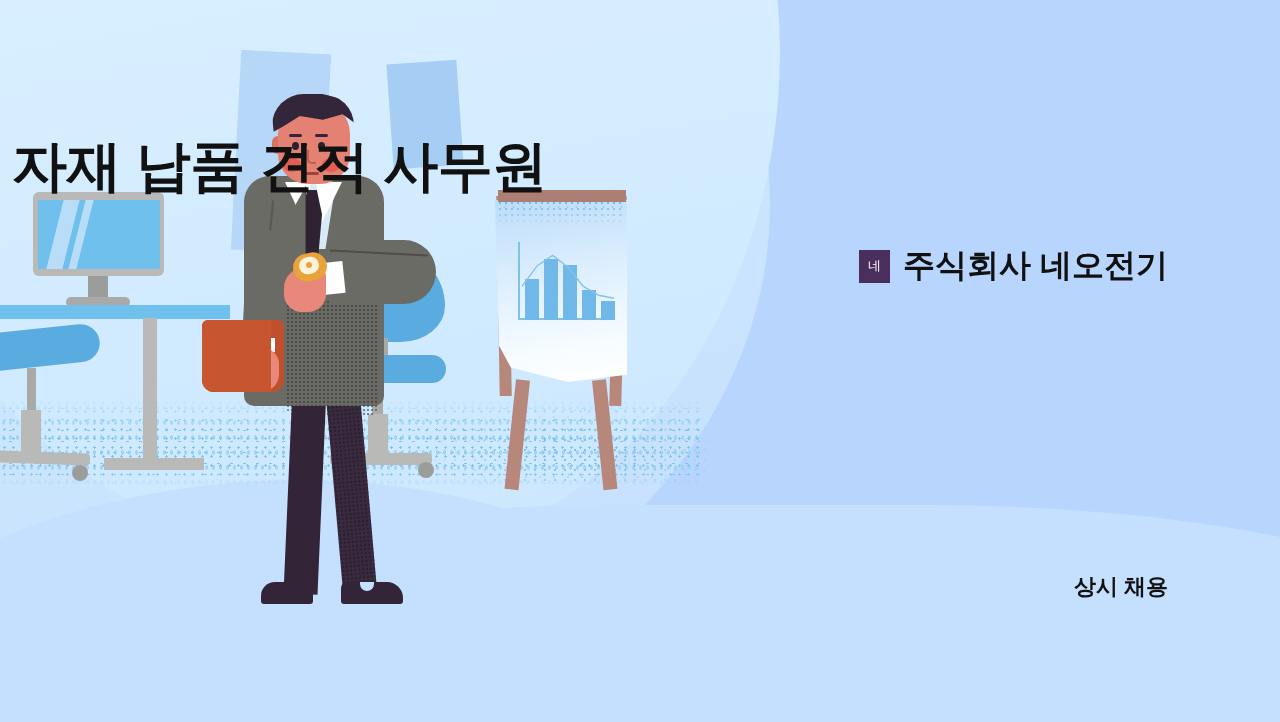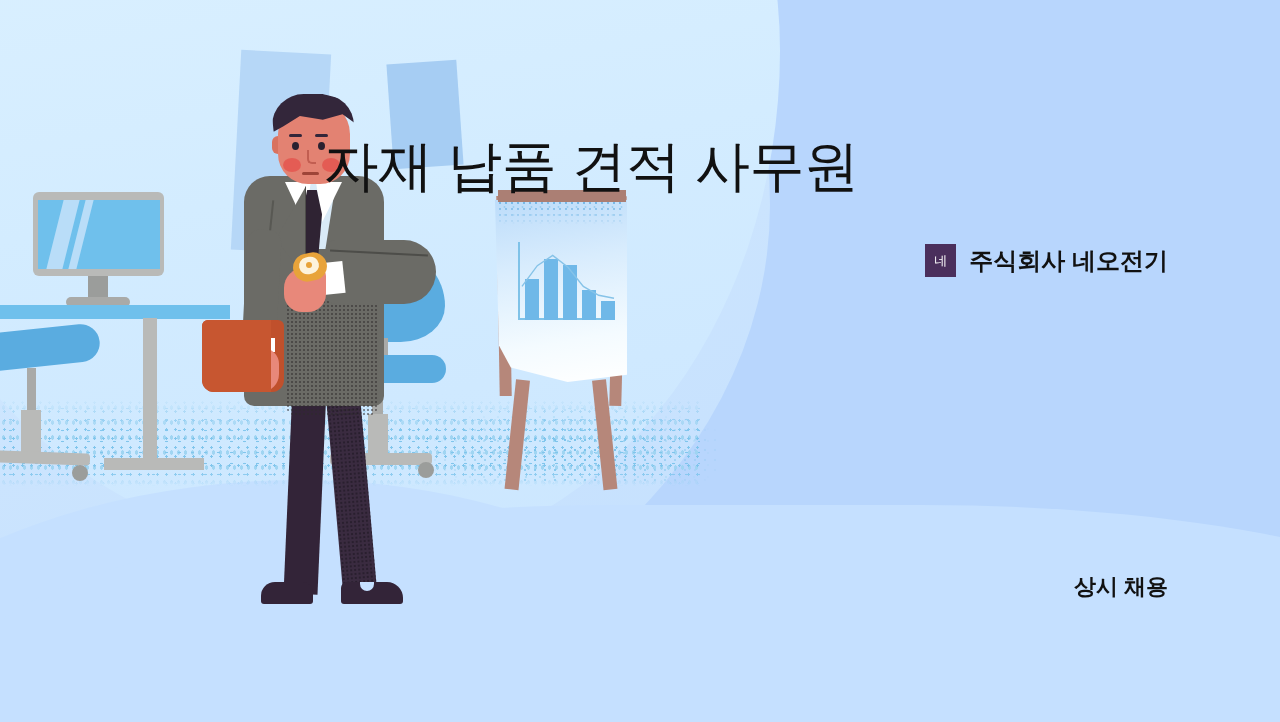--- a/index.html
+++ b/index.html
@@ -584,23 +584,23 @@
     background:#c75630;
     border-radius:6px 6px 12px 12px;
     clip-path:polygon(0 0, 84% 0, 84% 100%, 0 100%);
   }
 
   
   .title {
     position:absolute;
     left:0; right:110px;
     top:136px;
-    text-align:center;
+    text-align:left;
     font-size:55px;
-    font-weight:400;
+    font-weight:700;
     letter-spacing:-0.5px;
     color:#111111;
     line-height:1.1;
     white-space:nowrap;
     margin-left:12px;
   }
   .company-row {
     position:absolute;
     right:112px;
     top:244px;
@@ -614,21 +614,21 @@
     background:#4a2f5c;
     color:#ffffff;
     font-size:13px;
     font-weight:400;
     display:flex;
     align-items:center;
     justify-content:center;
     flex:0 0 auto;
   }
   .company-name {
-    font-size:24px;
+    font-size:32px;
     font-weight:700;
     color:#111111;
     white-space:nowrap;
   }
   .status {
     position:absolute;
     right:112px;
     top:572px;
     font-size:22px;
     font-weight:700;

